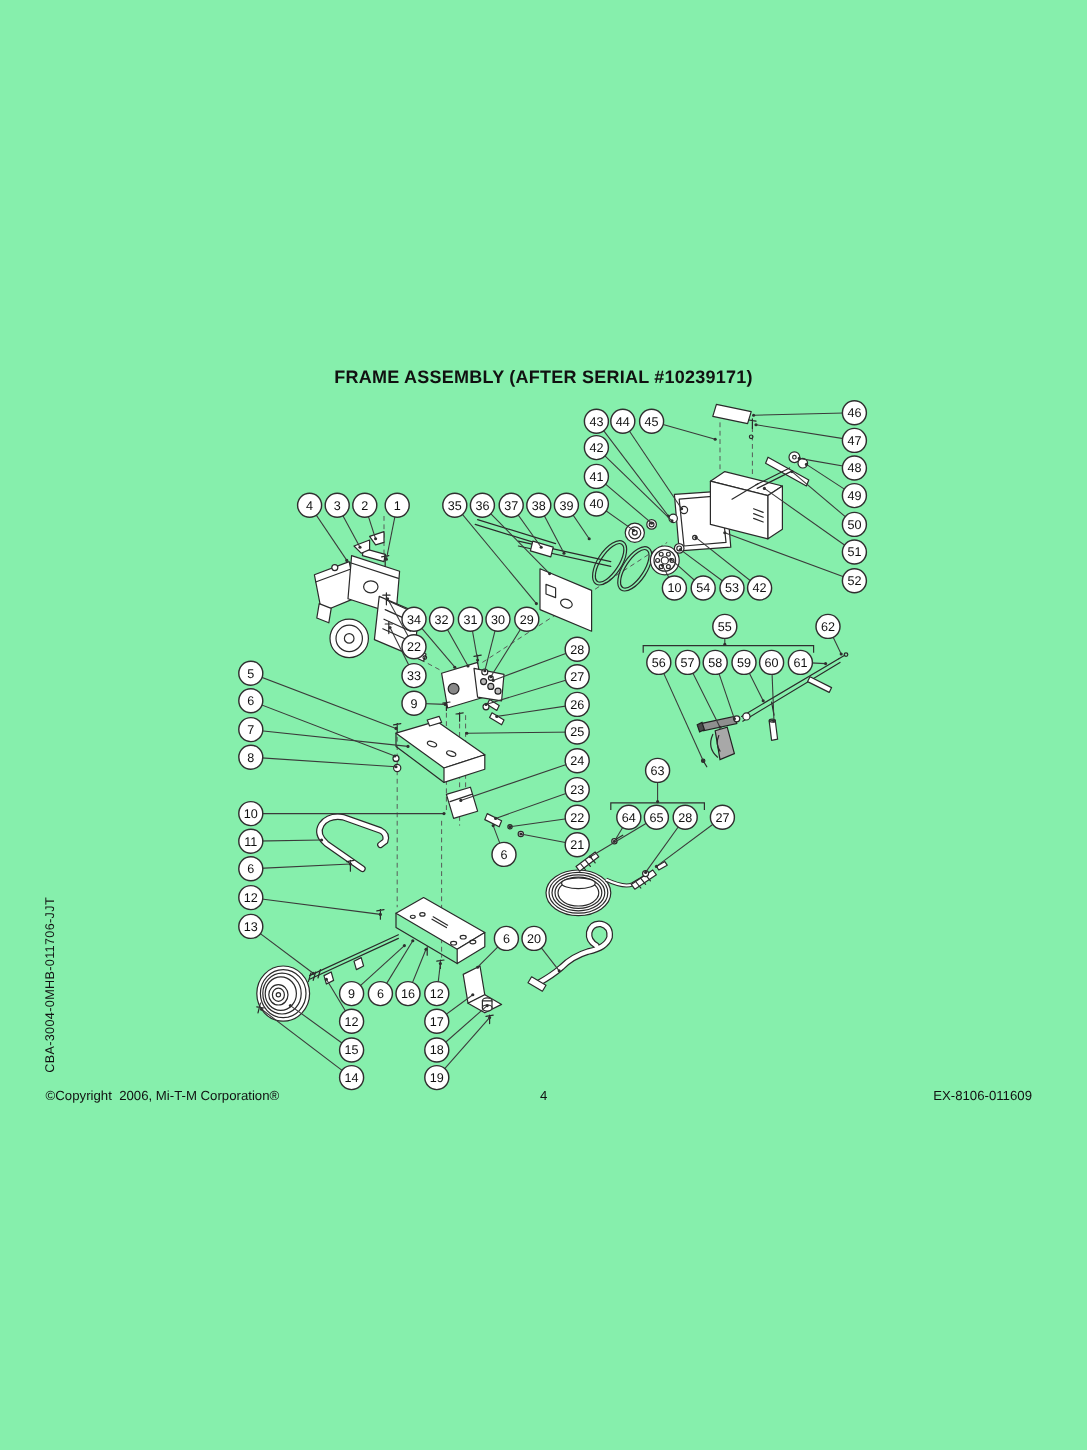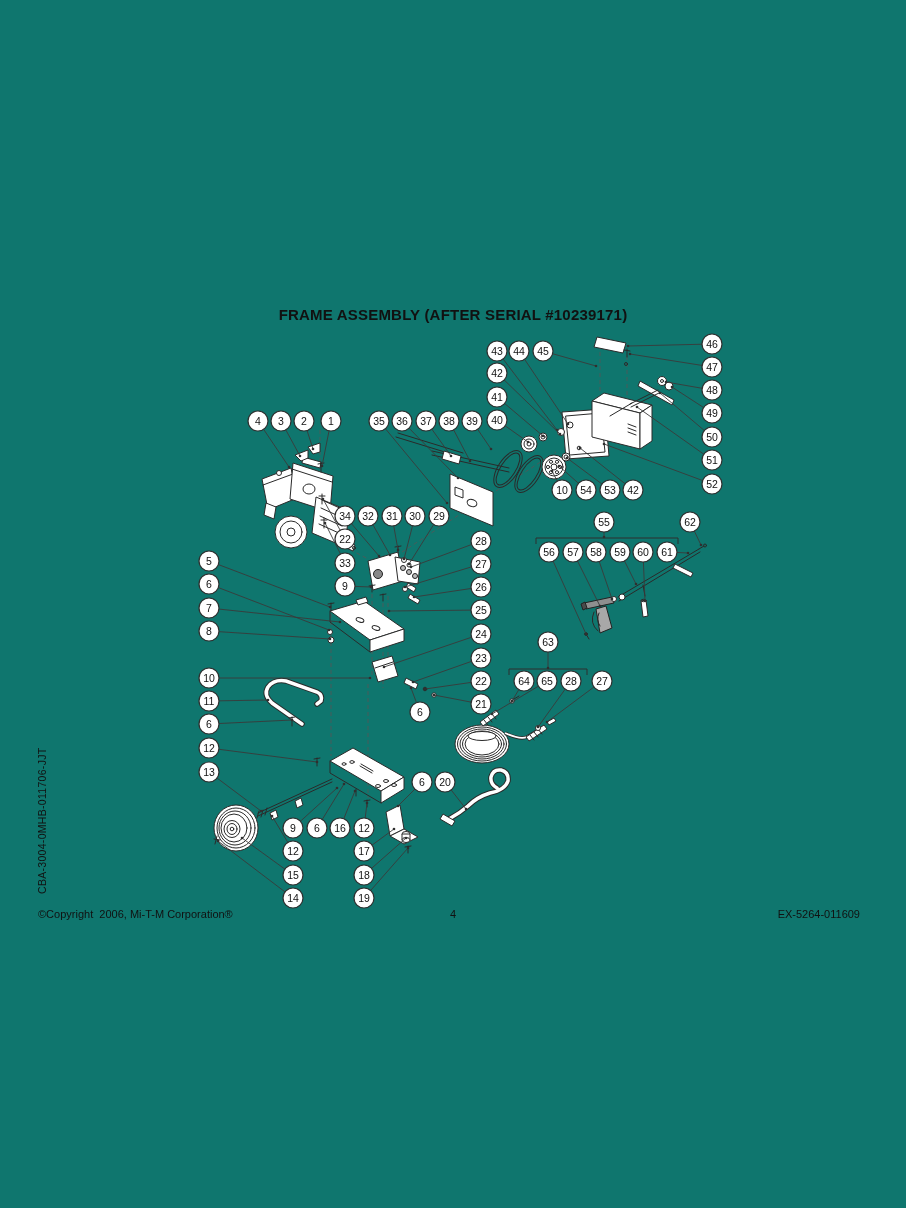--- a/index.html
+++ b/index.html
@@ -1,17 +1,17 @@
 <!DOCTYPE html>
 <html><head>
 <meta charset="utf-8">
 <style>
   html,body{margin:0;padding:0;background:#e8e8e8;}
   .page{
-    position:relative;width:906px;height:1208px;margin:0 auto;background:#0f766e;
+    position:relative;width:906px;height:1208px;margin:0 auto;background:#86efac;
     font-family:"Liberation Sans",sans-serif;color:#111;overflow:hidden;
   }
   .title{
     position:absolute;left:0;top:306px;width:100%;text-align:center;
     font-size:15px;font-weight:bold;letter-spacing:.2px;white-space:pre;
   }
   .side-code{
     position:absolute;left:36px;top:742px;height:152px;
     writing-mode:vertical-rl;transform:rotate(180deg);
     font-size:10.5px;letter-spacing:.3px;white-space:pre;
@@ -721,16 +721,16 @@
         <g>
           <circle cx="602" cy="681" r="10" class="co-circle"></circle>
           <text x="602" y="684.6" text-anchor="middle" class="co-text">27</text>
         </g>
       </g>
   </svg>
 
   <div class="footer">
     <span class="fl">©Copyright  2006, Mi-T-M Corporation®</span>
     <span class="fc">4</span>
-    <span class="fr">EX-5264-011609</span>
+    <span class="fr">EX-8106-011609</span>
   </div>
 
 </div>
 
 </body></html>

